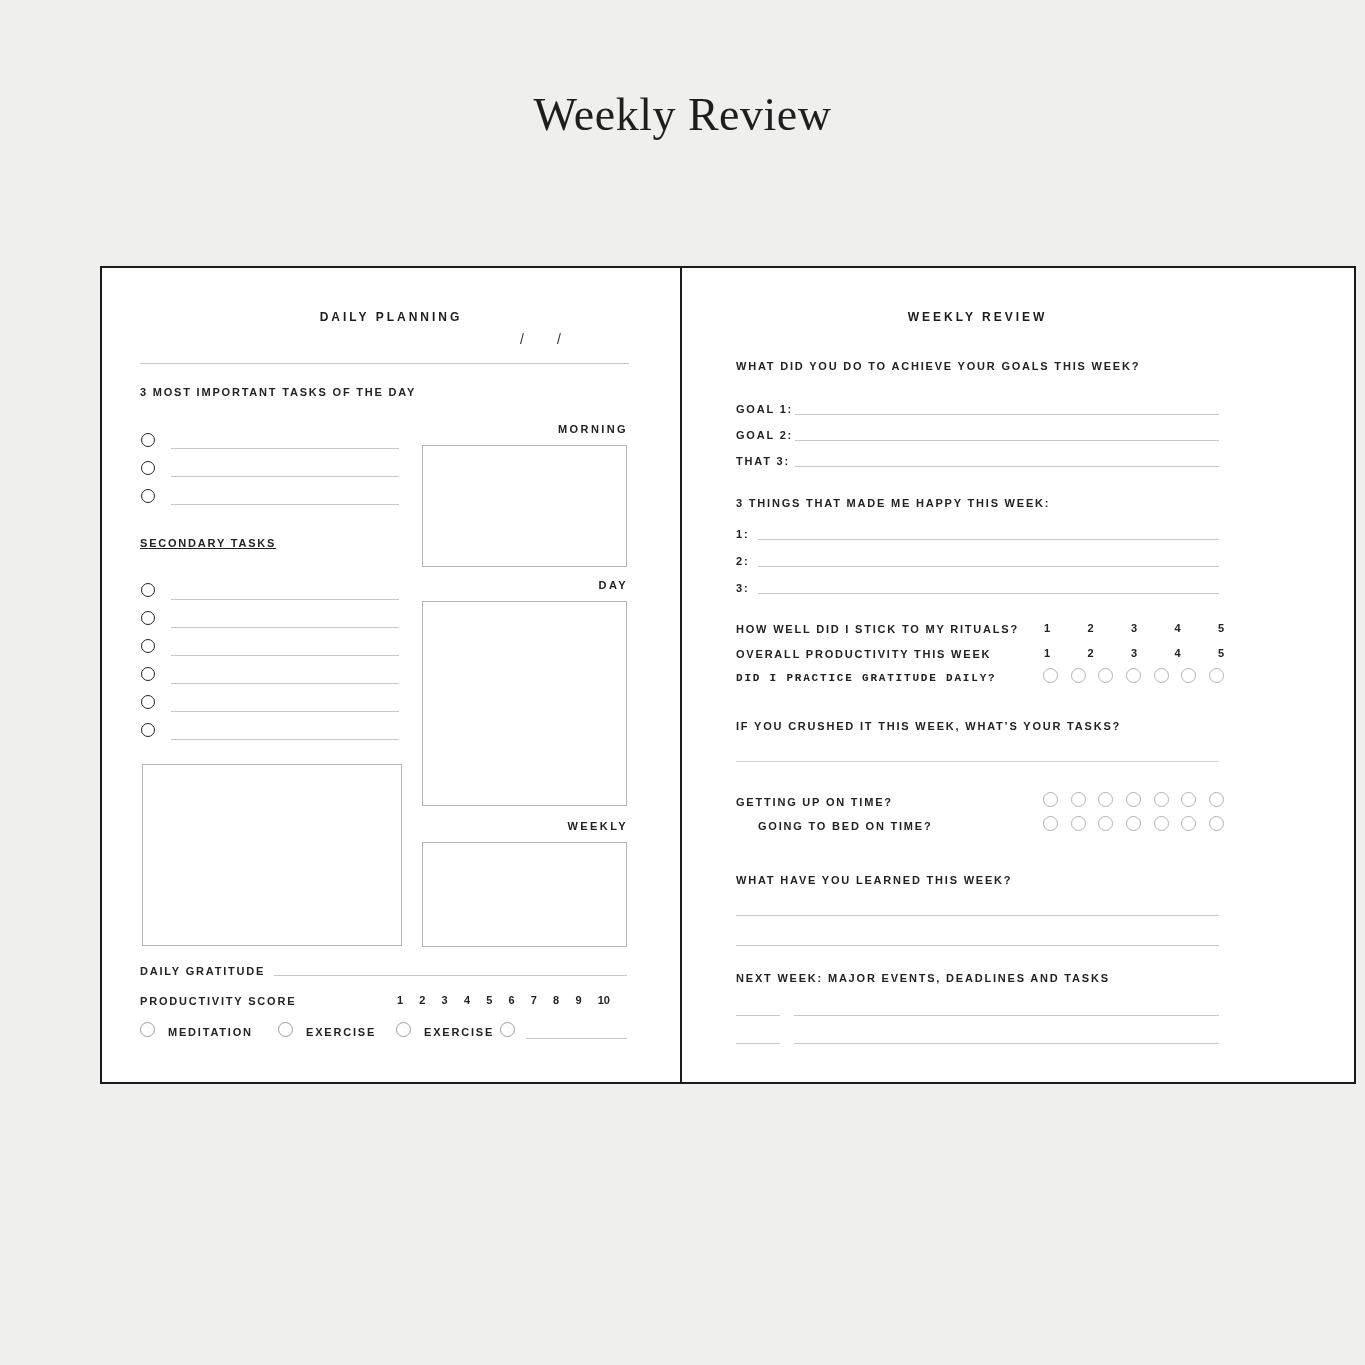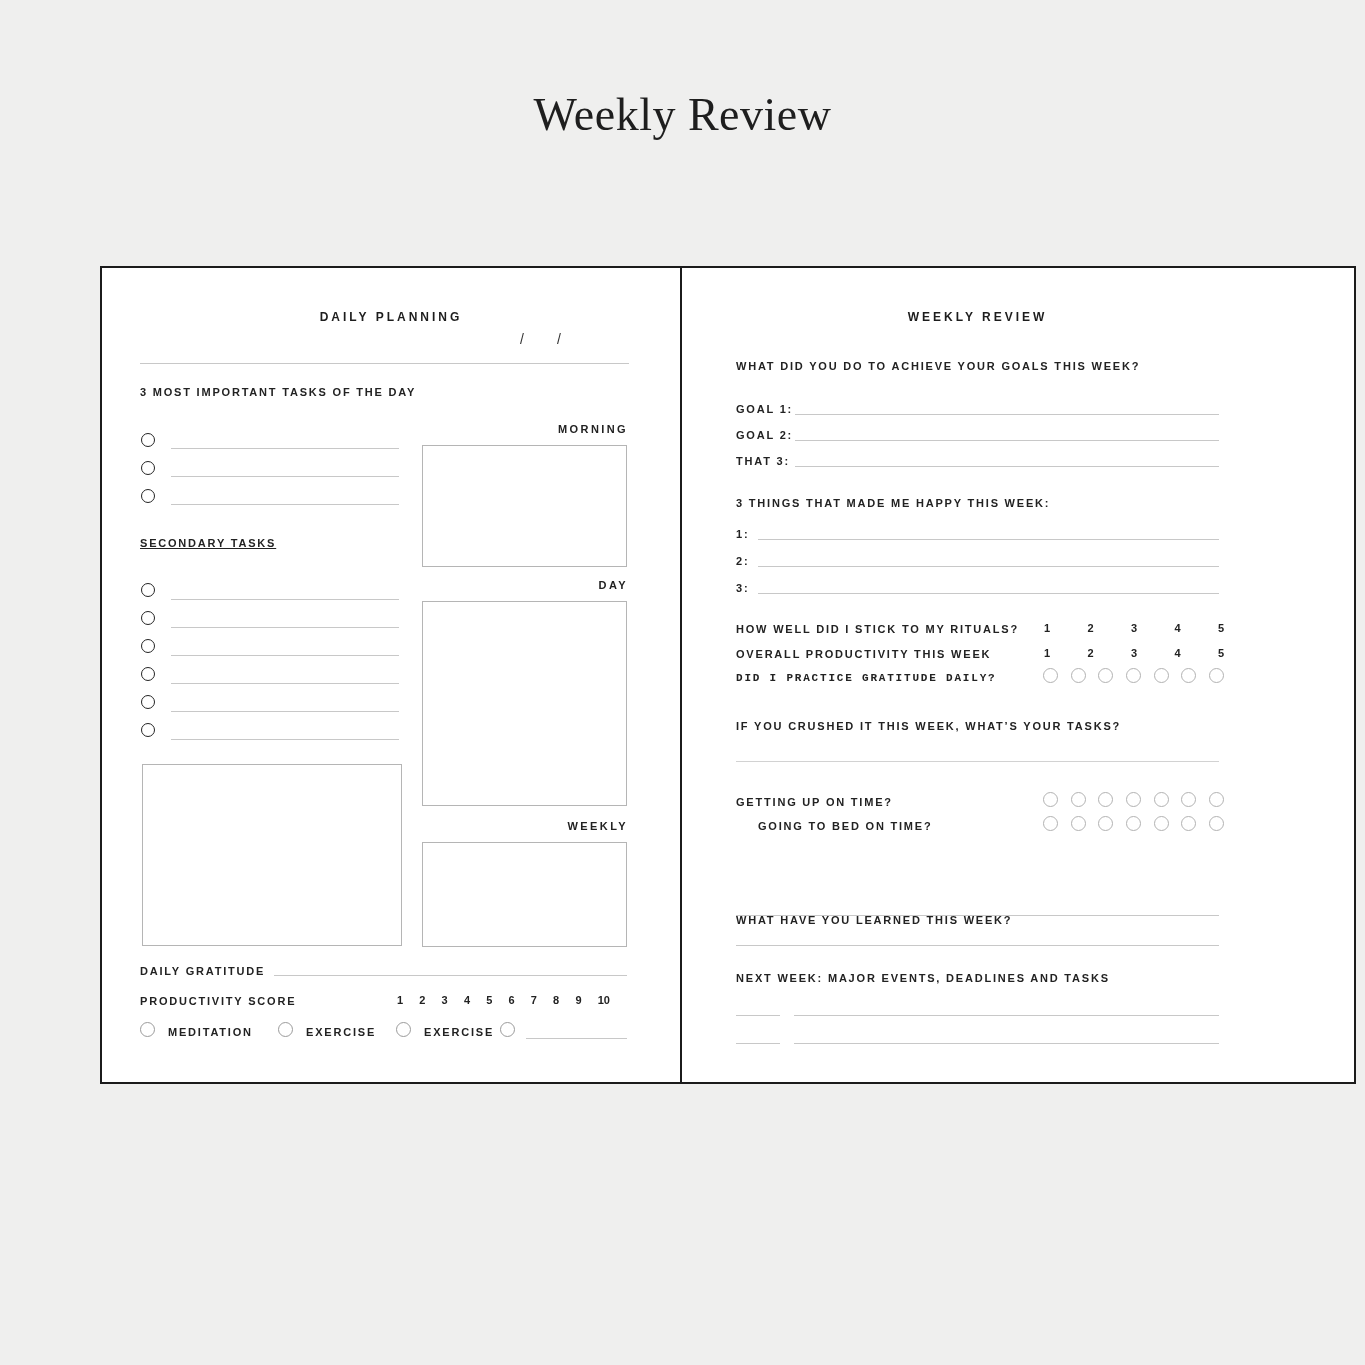--- a/index.html
+++ b/index.html
@@ -200,21 +200,21 @@
     <div class="circles-row" style="left:361px;top:548px;width:181px;">
       <div class="gcircle"></div>
       <div class="gcircle"></div>
       <div class="gcircle"></div>
       <div class="gcircle"></div>
       <div class="gcircle"></div>
       <div class="gcircle"></div>
       <div class="gcircle"></div>
     </div>
 
-    <div class="lbl" style="left:54px;top:605px;margin-top:40px;">WHAT HAVE YOU LEARNED THIS WEEK?</div>
+    <div class="lbl" style="left:54px;top:605px;">WHAT HAVE YOU LEARNED THIS WEEK?</div>
     <div class="wline" style="left:54px;top:647px;width:483px;"></div>
     <div class="wline" style="left:54px;top:677px;width:483px;"></div>
 
     <div class="lbl" style="left:54px;top:703px;">NEXT WEEK: MAJOR EVENTS, DEADLINES AND TASKS</div>
     <div class="wline" style="left:54px;top:747px;width:44px;"></div>
     <div class="wline" style="left:112px;top:747px;width:425px;"></div>
     <div class="wline" style="left:54px;top:775px;width:44px;"></div>
     <div class="wline" style="left:112px;top:775px;width:425px;"></div>
   </div>
 

